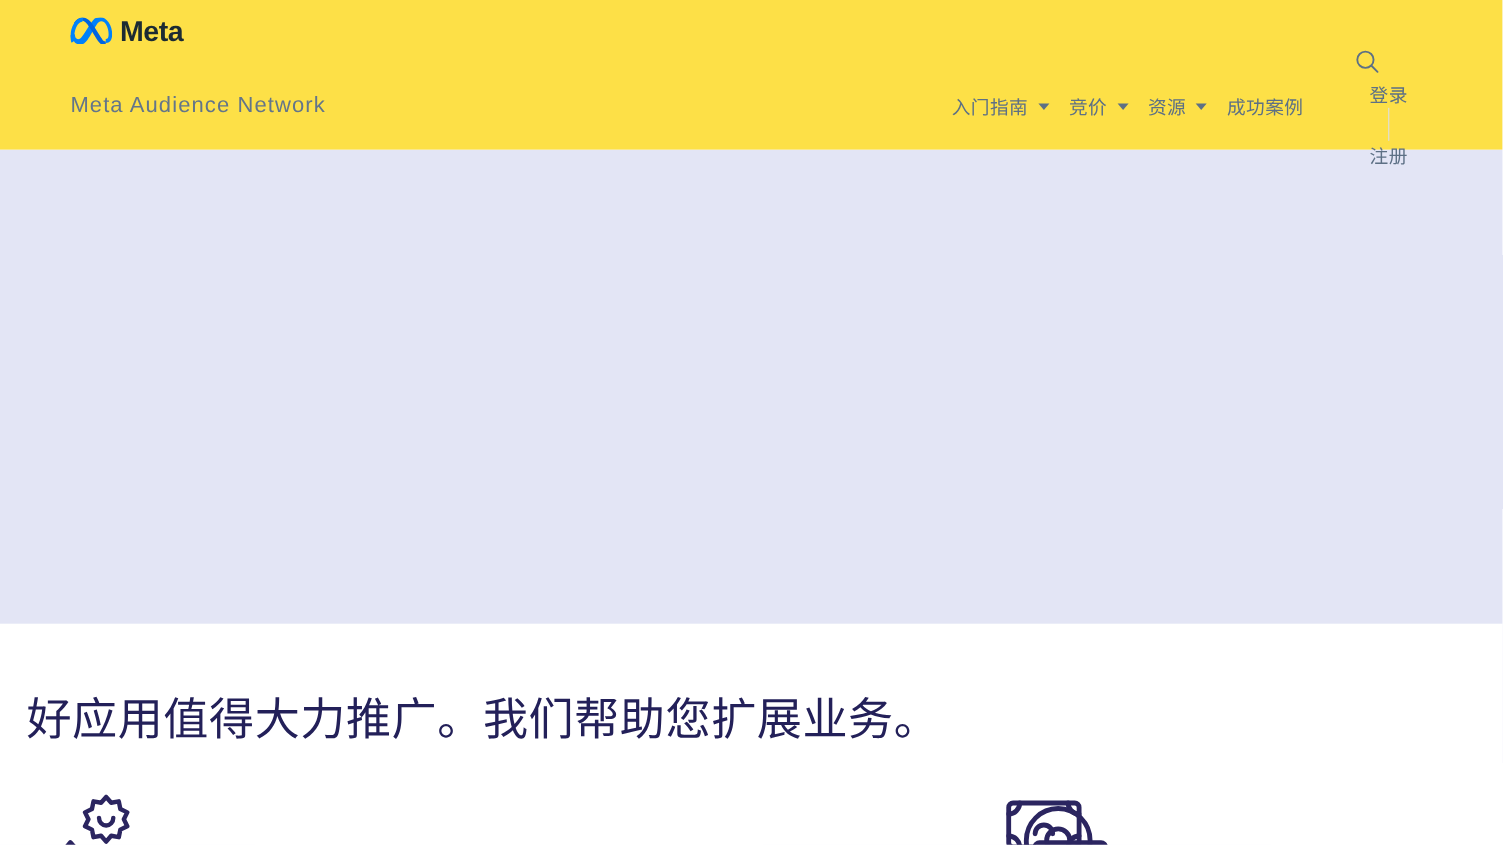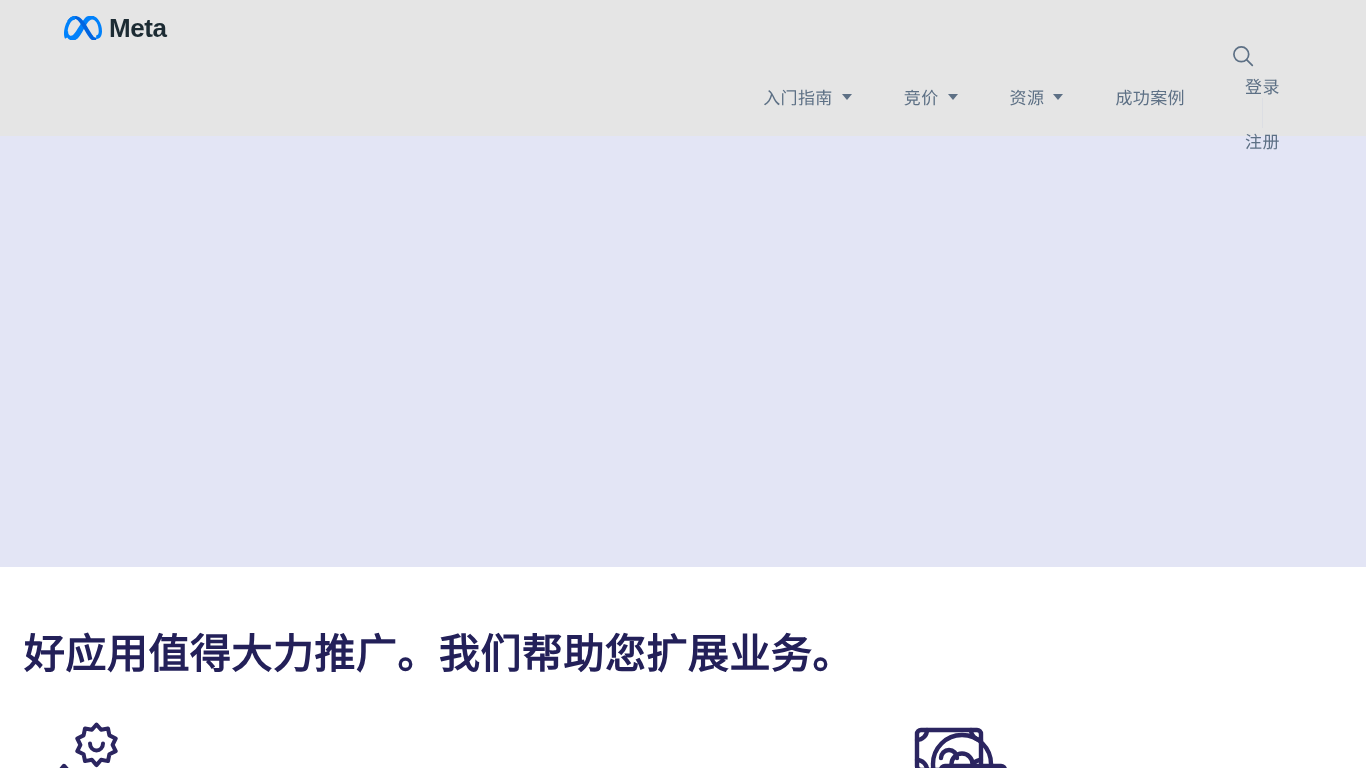--- a/index.html
+++ b/index.html
@@ -11,21 +11,21 @@
     overflow: hidden;
     background: #ffffff;
     font-family: "Liberation Sans", "DejaVu Sans", sans-serif;
     -webkit-font-smoothing: antialiased;
   }
 
   
   .site-header {
     width: 100%;
     height: 136px;
-    background: #e5e5e5;
+    background: #fde047;
     position: relative;
   }
 
   .logo-row {
     height: 56px;
     display: flex;
     align-items: center;
     padding-left: 64px;
   }
 
@@ -60,21 +60,21 @@
     letter-spacing: 1.0px;
     font-weight: 400;
     white-space: nowrap;
   }
 
   .nav-spacer { flex: 1 1 auto; }
 
   .nav-links {
     display: flex;
     align-items: center;
-    gap: 52px;
+    gap: 18px;
   }
 
   .nav-item {
     display: flex;
     align-items: center;
     gap: 9px;
     font-size: 17px;
     color: #5d7085;
     letter-spacing: 0.4px;
     cursor: pointer;
@@ -139,21 +139,21 @@
     background: #e3e5f5;
   }
 
   
   .content {
     padding: 0 24px;
   }
 
   .section-heading {
     font-size: 41px;
-    font-weight: 700;
+    font-weight: 400;
     color: #232059;
     letter-spacing: 0.5px;
     line-height: 1.25;
     margin-top: 62px;
     white-space: nowrap;
   }
 
   .feature-row {
     display: flex;
     margin-top: 42px;
@@ -181,20 +181,21 @@
       <svg class="meta-mark" width="38" height="24" viewBox="0 0 38 24" fill="none">
         <path d="M4.1 15.2c0 1.45.32 2.56.73 3.23.55.88 1.36 1.25 2.19 1.25 1.07 0 2.05-.27 3.93-2.87 1.51-2.09 3.29-5.01 4.49-6.85l2.03-3.12c1.41-2.16 3.04-4.57 4.91-6.2C23.9.31 25.55-.4 27.21-.4c2.79 0 5.45 1.62 7.48 4.65C36.92 7.57 38 11.33 38 15.21c0 2.31-.45 4-1.23 5.34-.75 1.3-2.2 2.59-4.64 2.59v-3.68c2.09 0 2.61-1.92 2.61-4.12 0-3.13-.73-6.6-2.34-9.08-1.14-1.76-2.62-2.84-4.25-2.84-1.76 0-3.18 1.33-4.77 3.7-.85 1.26-1.72 2.79-2.7 4.52l-1.2 2.12c-2.41 4.27-3.02 5.24-4.23 6.85-2.11 2.82-3.92 3.89-6.29 3.89-2.81 0-4.59-1.22-5.69-3.05C.39 19.98 0 17.99 0 15.72l4.1-.52z" fill="#0081FB"></path>
         <path d="M3.23 4.91C5.11 2.01 7.83 0 10.95 0c1.8 0 3.6.53 5.48 2.06 2.05 1.67 4.24 4.42 6.97 8.95l.98 1.63c2.36 3.93 3.71 5.95 4.5 6.9.1 1.22 1.84 2.2 3.25 2.2v3.68c-1.82 0-3.43-.41-5.21-2.09-1.37-1.29-2.97-3.58-4.2-5.64l-3.67-6.13c-1.84-3.07-3.53-5.36-4.51-6.4-1.05-1.11-2.4-2.46-4.56-2.46-1.75 0-3.23 1.23-4.47 3.1L3.23 4.91z" fill="#0064E0"></path>
         <path d="M10.87 3.7c-1.75 0-3.23 1.23-4.47 3.1C4.64 9.45 3.57 13.4 3.57 17.18c0 1.56.34 2.76.79 3.48L1.12 22.8C.39 21.34 0 19.56 0 17.4 0 13.03 1.2 8.48 3.48 4.96 5.5 1.84 8.41 0 11.61 0l-.74 3.7z" fill="#0082FB"></path>
       </svg>
       <span class="meta-wordmark">Meta</span>
     </a>
   </div>
 
   <div class="nav-row">
+    <div class="brand-title">Meta Audience Network</div>
 
     <div class="nav-spacer"></div>
 
     <nav class="nav-links">
       <button class="nav-item">
         <span>入门指南</span>
         <i class="caret"></i>
       </button>
       <button class="nav-item">
         <span>竞价</span>

